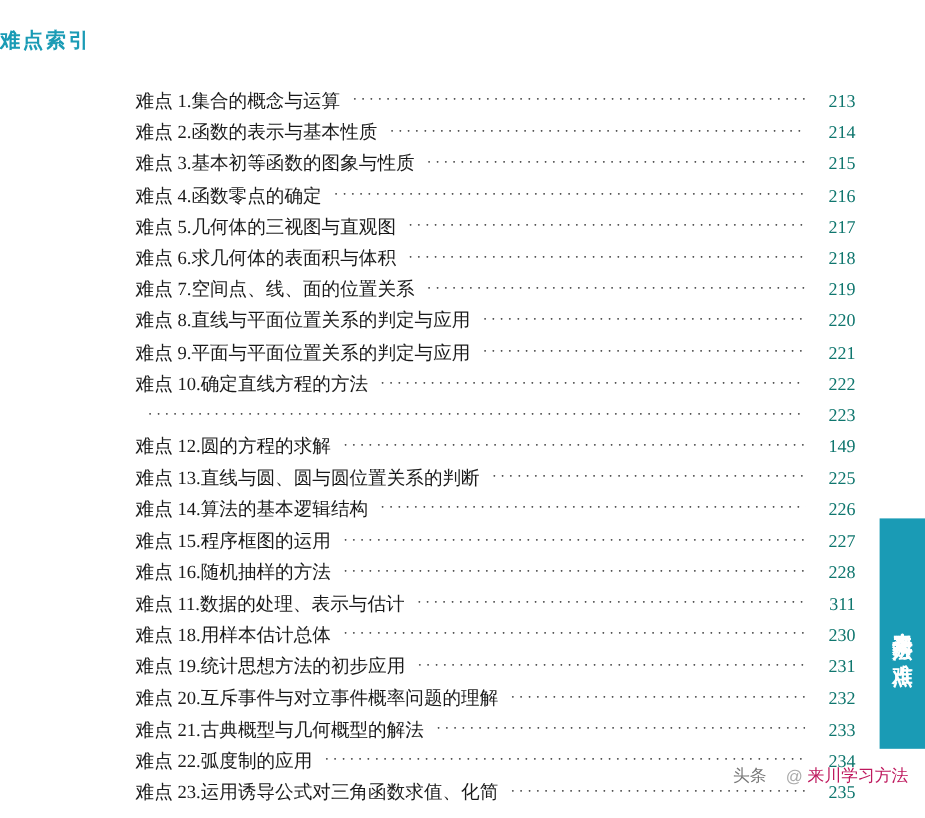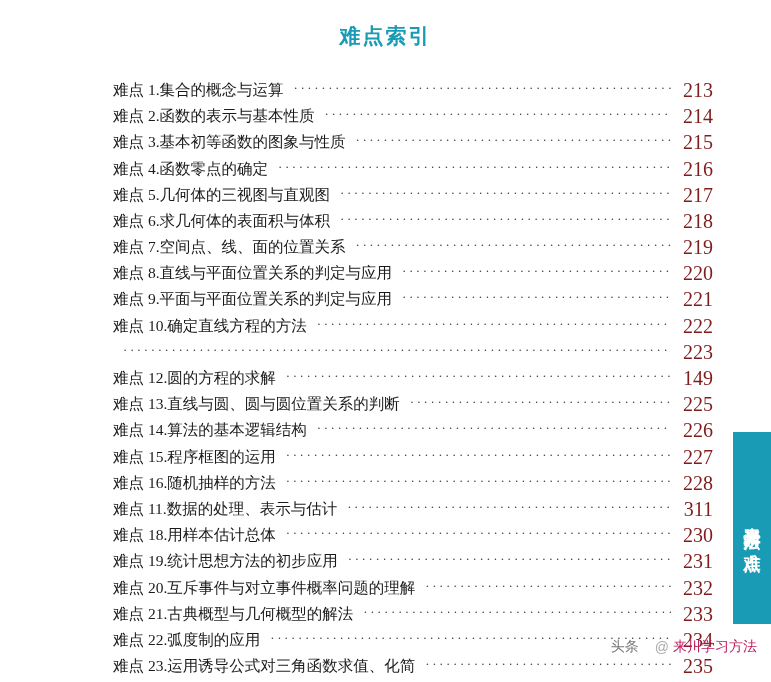--- a/index.html
+++ b/index.html
@@ -14,36 +14,35 @@
     overflow: hidden;
     position: relative;
   }
   .page {
     position: relative;
     width: 771px;
     height: 682px;
     background: #ffffff;
   }
   .page-title {
-    text-align: center;
     color: #1a9bb5;
-    font-size: 21px;
+    font-size: 17px;
     font-weight: bold;
     letter-spacing: 2px;
     padding-top: 22px;
     font-family: "Liberation Serif", "DejaVu Serif", serif;
   }
   .toc {
     margin-top: 27px;
     padding-left: 113px;
     padding-right: 58px;
   }
   .toc-row {
     display: flex;
-    align-items: flex-end;
+    align-items: center;
     font-size: 15.5px;
     color: #1a1a1a;
     height: 26.2px;
     line-height: 26.2px;
     white-space: nowrap;
   }
   .toc-label {
     flex: 0 0 auto;
     font-family: "Liberation Serif", "DejaVu Serif", serif;
   }
@@ -55,22 +54,22 @@
     font-size: 13px;
     letter-spacing: 2.6px;
     position: relative;
     top: -2px;
     white-space: nowrap;
   }
   .toc-page {
     flex: 0 0 auto;
     width: 34px;
     text-align: right;
-    font-size: 20px;
-    color: #7f1d1d;
+    font-size: 15px;
+    color: #0f766e;
   }
   
   .side-tab {
     position: absolute;
     right: 0;
     top: 432px;
     width: 38px;
     height: 192px;
     background: #1a9bb5;
   }

